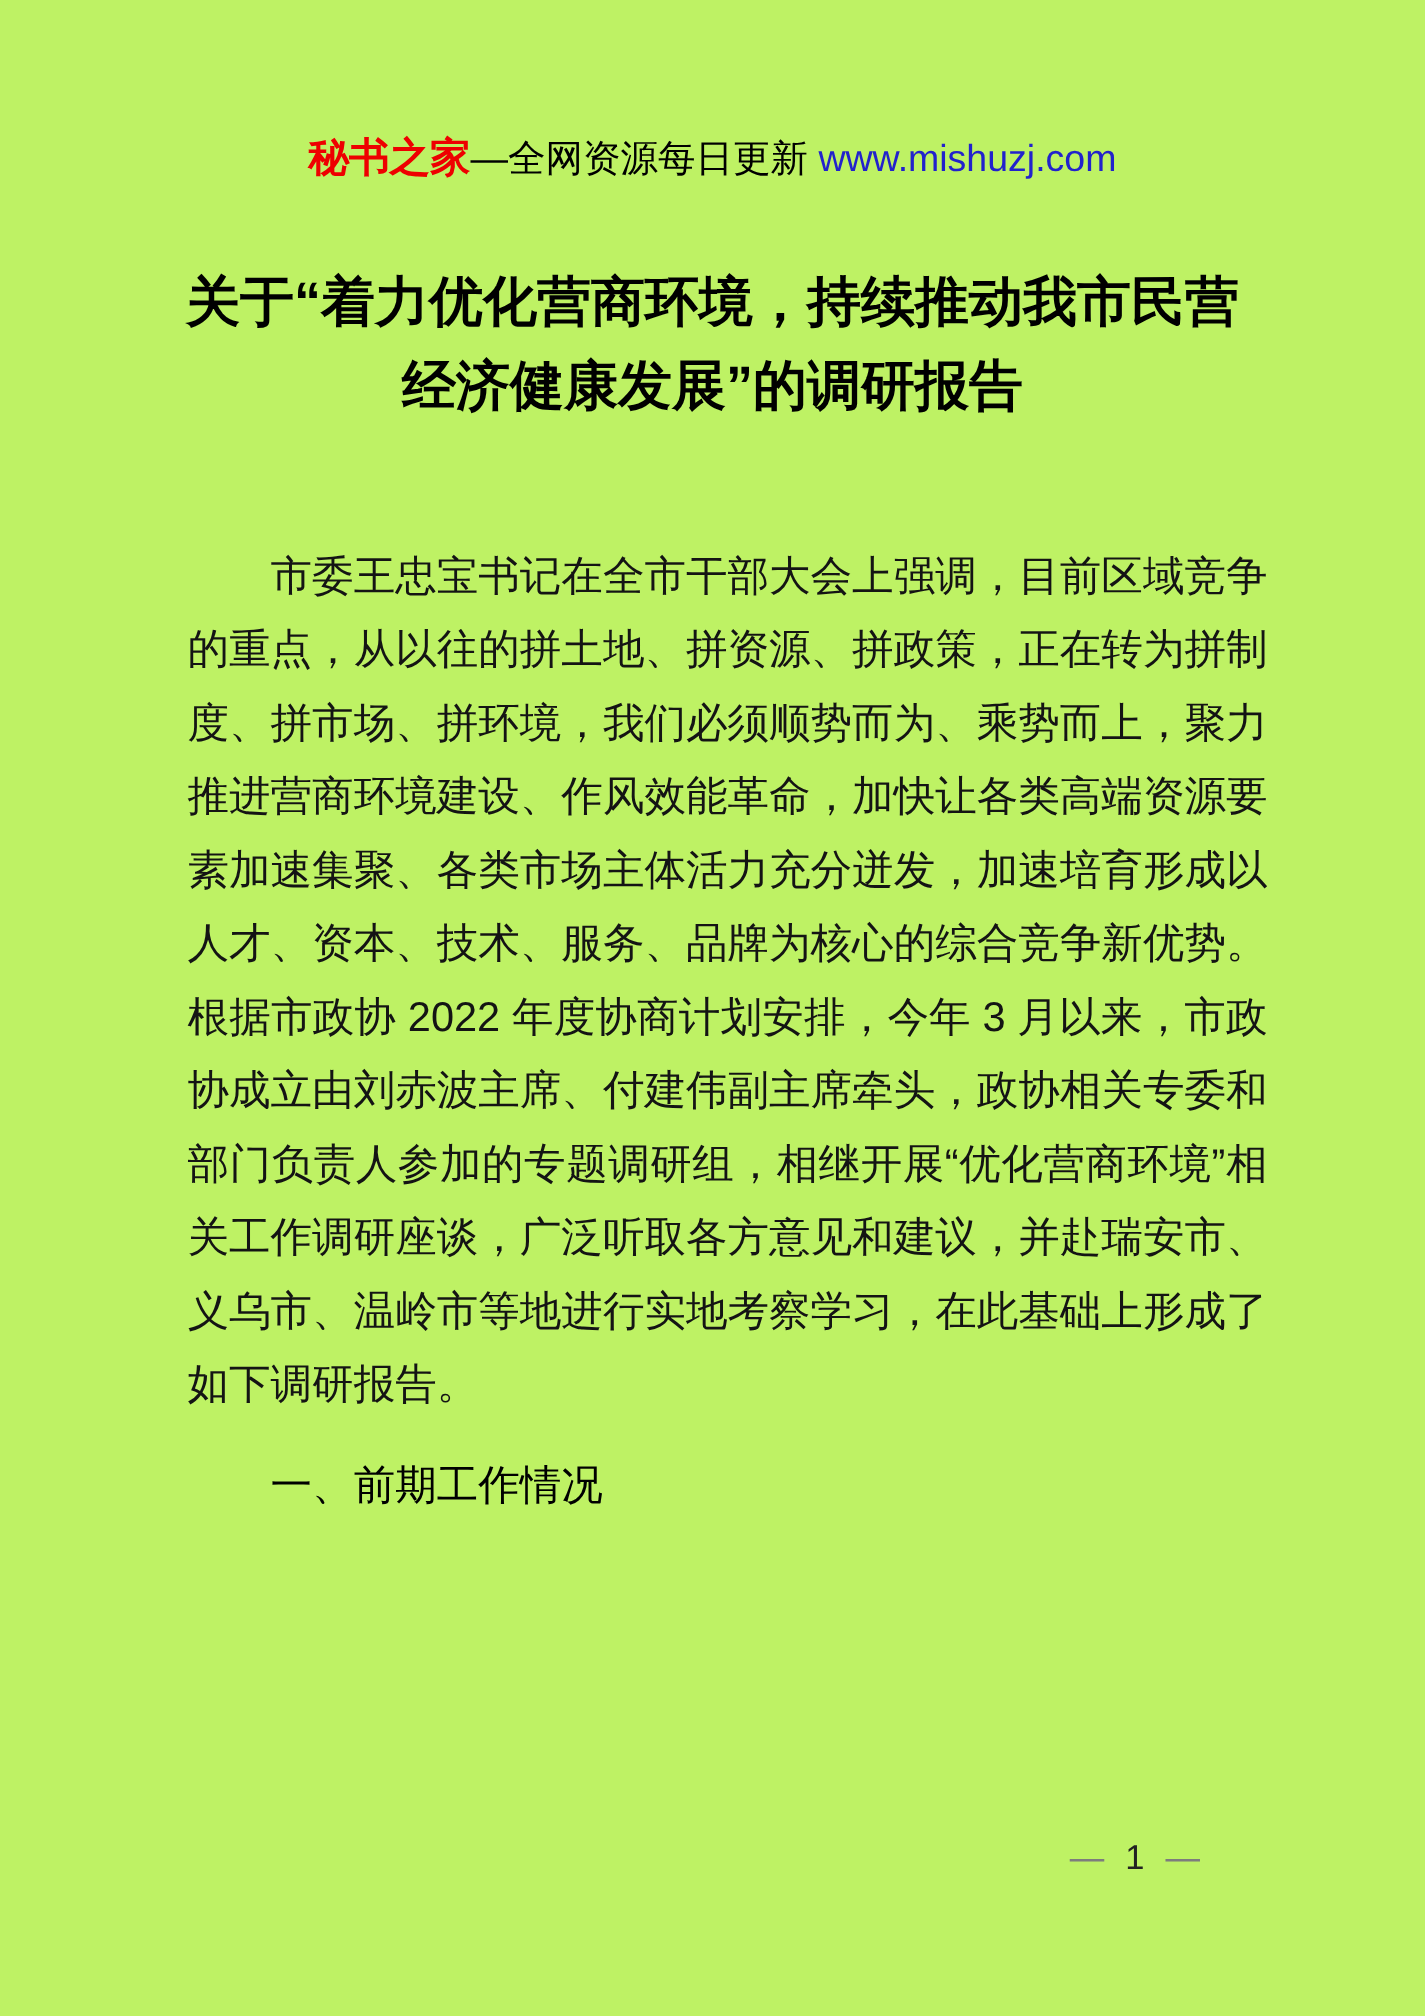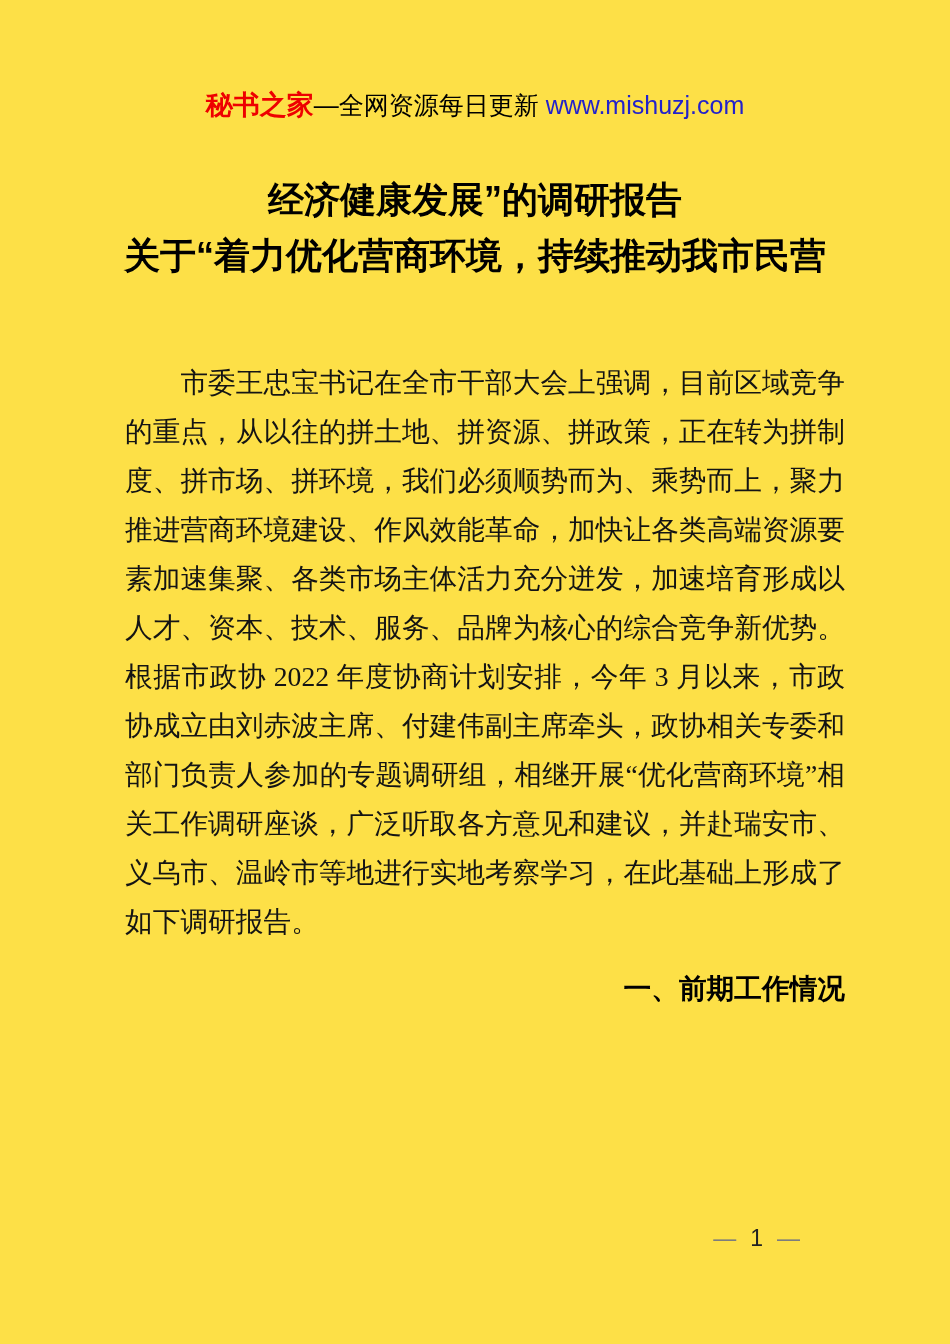--- a/index.html
+++ b/index.html
@@ -5,21 +5,21 @@
   html, body {
     margin: 0;
     padding: 0;
     background: #ffffff;
   }
   .page {
     position: relative;
     width: 950px;
     height: 1344px;
     margin: 0 auto;
-    background: #fde047;
+    background: #bef264;
     overflow: hidden;
     font-family: "Liberation Sans", "DejaVu Sans", sans-serif;
     color: #111111;
   }
   .header {
     padding-top: 88px;
     text-align: center;
     font-size: 25px;
     line-height: 34px;
     white-space: nowrap;
@@ -48,33 +48,31 @@
     margin-left: 125px;
     width: 720px;
   }
   .para {
     margin: 0;
     font-size: 27.7px;
     line-height: 49px;
     text-align: justify;
     text-indent: 2em;
     color: #141414;
-    font-family: Liberation Serif, serif;
   }
   .para-intro {
     margin-top: 74px;
   }
   .section-heading {
     margin: 18px 0 13px 0;
     font-size: 27.7px;
     line-height: 49px;
-    font-weight: bold;
+    font-weight: normal;
     text-indent: 2em;
     color: #000000;
-    text-align: right;
   }
   .page-number {
     position: absolute;
     right: 150px;
     bottom: 92px;
     font-size: 23px;
     color: #222222;
     white-space: nowrap;
   }
   .page-number .dash {
@@ -88,22 +86,22 @@
 </head>
 <body>
 
 <div class="page">
 
   <div class="header">
     <span class="site-name">秘书之家</span><span class="tagline">—全网资源每日更新 </span><span class="url">www.mishuzj.com</span>
   </div>
 
   <h1 class="doc-title">
+    <div>关于“着力优化营商环境，持续推动我市民营</div>
     <div>经济健康发展”的调研报告</div>
-    <div>关于“着力优化营商环境，持续推动我市民营</div>
   </h1>
 
   <div class="content">
     <p class="para para-intro">市委王忠宝书记在全市干部大会上强调，目前区域竞争的重点，从以往的拼土地、拼资源、拼政策，正在转为拼制度、拼市场、拼环境，我们必须顺势而为、乘势而上，聚力推进营商环境建设、作风效能革命，加快让各类高端资源要素加速集聚、各类市场主体活力充分迸发，加速培育形成以人才、资本、技术、服务、品牌为核心的综合竞争新优势。根据市政协 2022 年度协商计划安排，今年 3 月以来，市政协成立由刘赤波主席、付建伟副主席牵头，政协相关专委和部门负责人参加的专题调研组，相继开展“优化营商环境”相关工作调研座谈，广泛听取各方意见和建议，并赴瑞安市、义乌市、温岭市等地进行实地考察学习，在此基础上形成了如下调研报告。</p>
 
     <h2 class="section-heading">一、前期工作情况</h2>
 
   </div>
 
   <div class="page-number">

